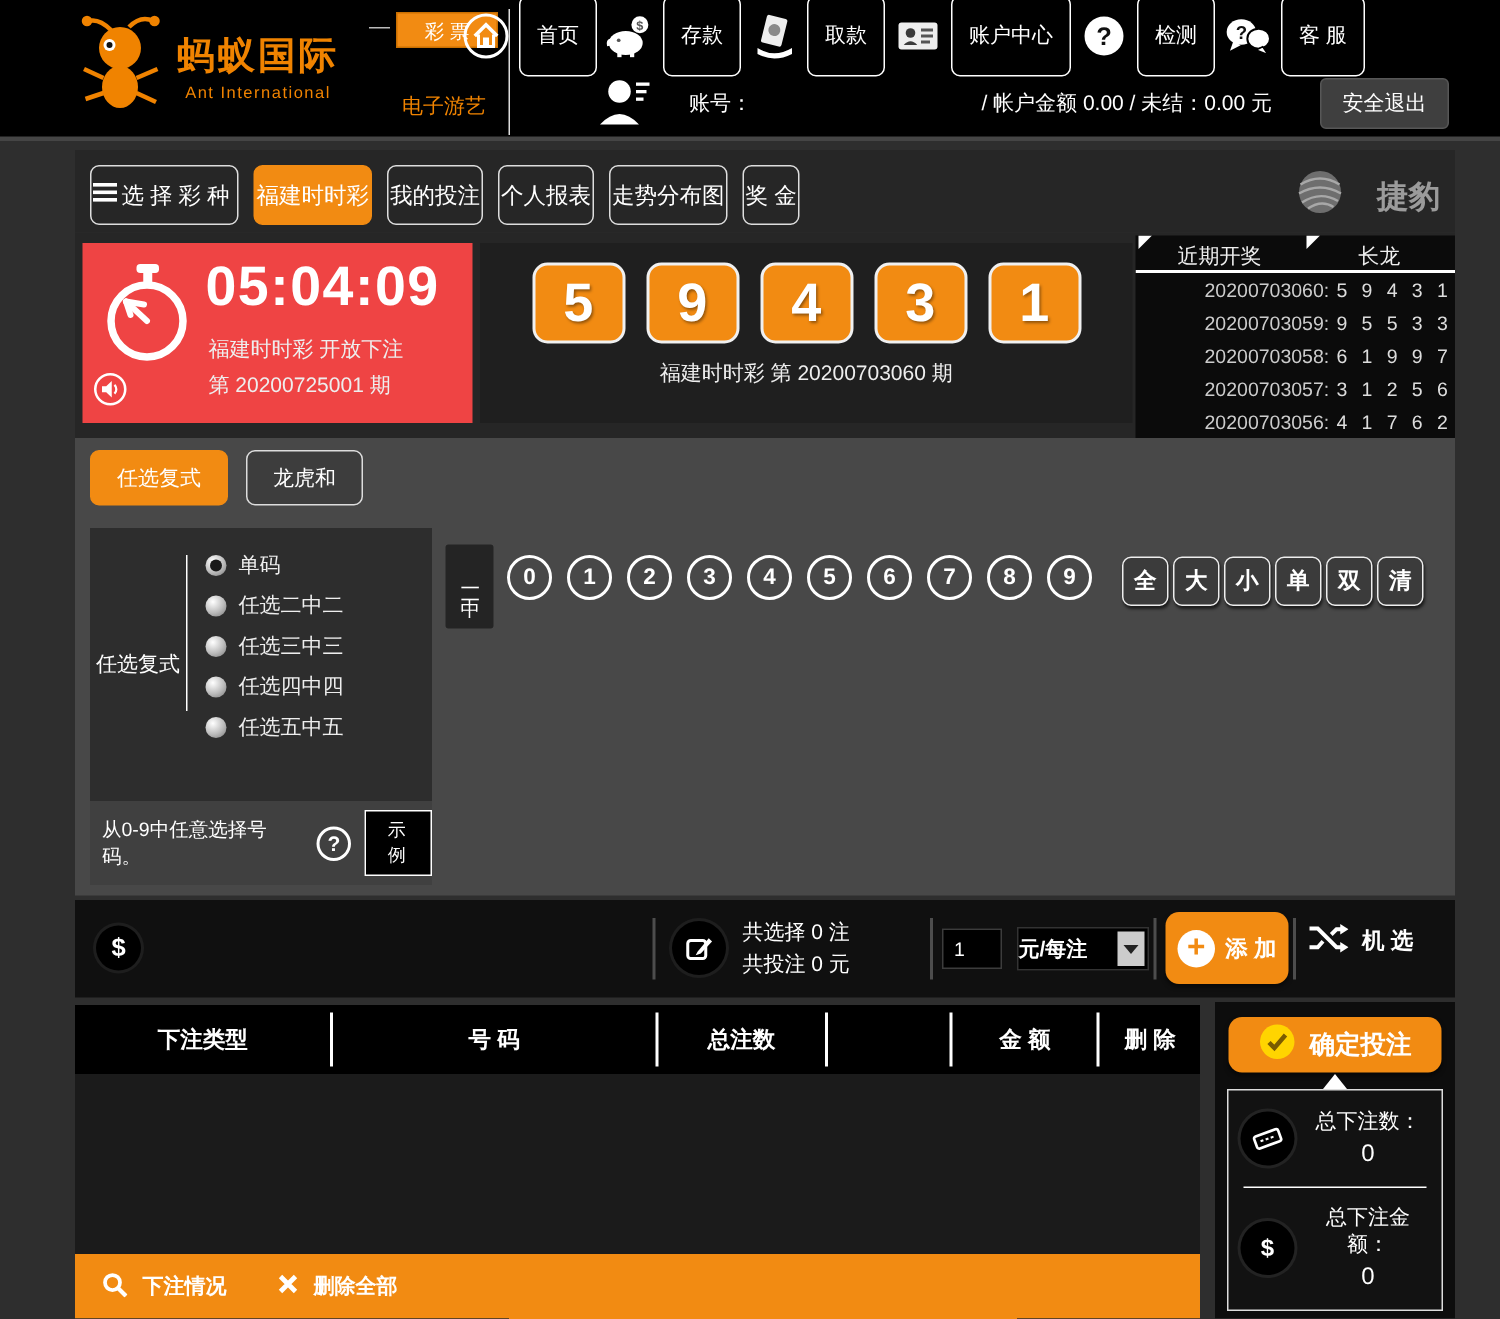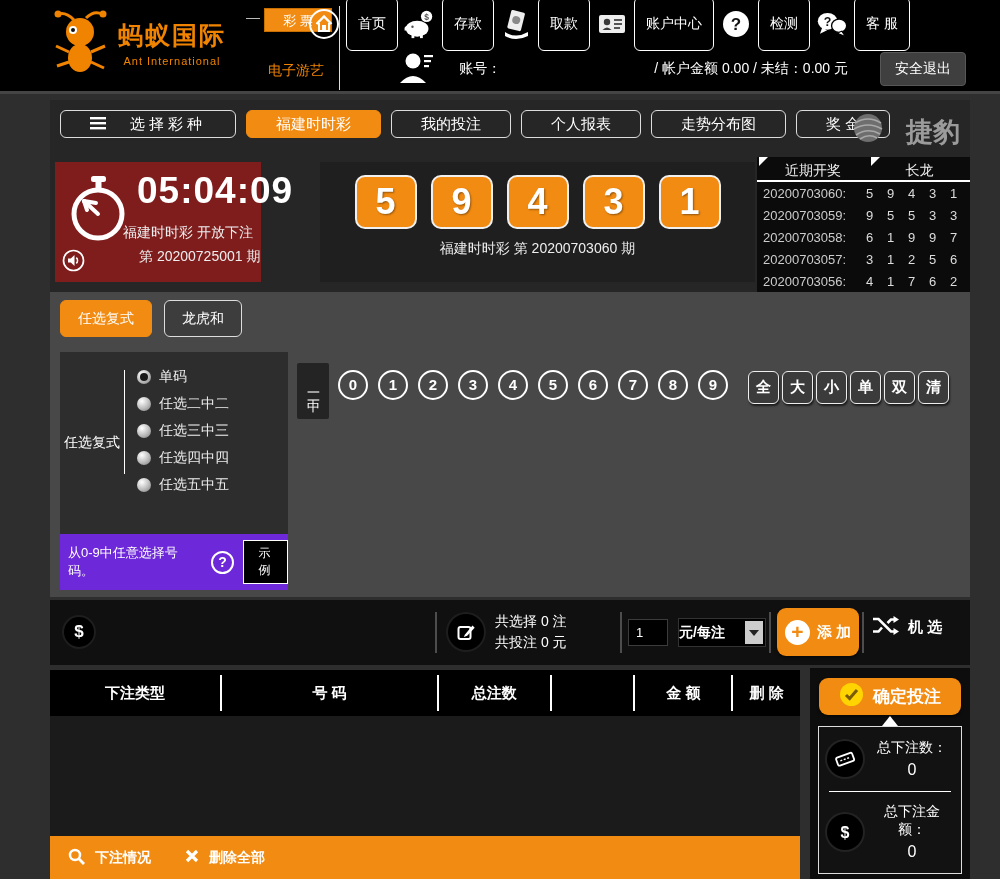--- a/index.html
+++ b/index.html
@@ -28,60 +28,60 @@
   .nav-btn { background:#000; border:1px solid #fff; border-radius:6px; color:#fff; font-size:14px; padding:17px 11px; white-space:nowrap; }
   .acct { position:absolute; right:34px; top:50px; display:flex; align-items:center; gap:24px; color:#fff; font-size:14px; }
   .masked { width:105px; height:18px; }
   .logout-btn { background:#3f3f3f; border:1px solid #575757; border-radius:4px; color:#fff; font-size:14px; padding:7px 14px; margin-left:8px; }
 
   
   .main { position:absolute; left:50px; top:100px; width:920px; height:779px; }
 
   .menu-row { position:absolute; left:0; top:0; width:920px; height:55px; background:#262626; }
   .menu-row-inner { display:flex; gap:10px; padding:10px 0 0 10px; }
-  .mtab { background:#262626; border:1px solid #ddd; border-radius:6px; color:#fff; font-size:15px; padding:0 29px; height:28px; display:flex; align-items:center; gap:24px; white-space:nowrap; }
+  .mtab { background:#262626; border:1px solid #ddd; border-radius:6px; color:#fff; font-size:15px; padding:0 1px; height:40px; display:flex; align-items:center; gap:3px; white-space:nowrap; }
   .mtab.spaced { letter-spacing:4px; }
   .mtab.active { background:#f28b12; border-color:#f28b12; }
-  .partner { position:absolute; right:10px; top:10px; display:flex; align-items:center; gap:20px; color:#9b9b9b; font-size:27px; font-weight:bold; }
+  .partner { position:absolute; right:10px; top:10px; display:flex; align-items:center; gap:20px; color:#9b9b9b; font-size:21px; font-weight:bold; }
 
   .draw-row { position:absolute; left:0; top:55px; width:920px; height:137px; background:#262626; }
-  .cd-panel { position:absolute; left:5px; top:7px; width:206px; height:120px; background:#7f1d1d;text-decoration:underline; }
+  .cd-panel { position:absolute; left:5px; top:7px; width:260px; height:120px; background:#ef4444;text-decoration:underline; }
   .cd-watch { position:absolute; left:10px; top:12px; }
   .cd-time { position:absolute; left:82px; top:8px; color:#fff; font-size:37px; font-weight:bold; letter-spacing:1px; }
-  .cd-status { position:absolute; left:68px; top:62px; color:#eee; font-size:14px; }
+  .cd-status { position:absolute; left:84px; top:62px; color:#eee; font-size:14px; }
   .cd-period { position:absolute; left:84px; top:86px; color:#eee; font-size:14px; }
   .speaker { position:absolute; left:7px; bottom:6px; cursor:pointer; }
   .res-panel { position:absolute; left:270px; top:7px; width:435px; height:120px; background:#1f1f1f; }
   .tiles { display:flex; justify-content:center; gap:14px; margin-top:13px; }
   .tile { width:62px; height:54px; background:#f28b12; border:2px solid #f0f0f0; border-radius:10px; color:#fff; font-size:36px; font-weight:bold; line-height:50px; text-align:center; text-shadow:1px 1px 2px rgba(0,0,0,.4); }
   .res-caption { margin-top:11px; text-align:center; color:#eee; font-size:14px; }
   .recent-panel { position:absolute; left:707px; top:2px; width:213px; height:168px; background:#0b0b0b; overflow:hidden; }
   .recent-head { position:relative; display:flex; border-bottom:2px solid #fff; height:25px; color:#eee; font-size:14px; }
   .rh1 { width:112px; text-align:center; padding-top:5px; }
   .rh2 { flex:1; text-align:center; padding-top:5px; }
   .flag { position:absolute; top:0; width:0; height:0; border-top:9px solid #fff; border-right:9px solid transparent; }
   .recent-row { display:flex; height:22px; align-items:center; font-size:13px; }
-  .rp { width:102px; padding-left:6px; color:#ccc; }
+  .rp { width:102px; padding-left:6px; color:#ccc;margin-left:40px; }
   .rn { width:21px; text-align:center; color:#ddd; }
 
   
   .sel-area { position:absolute; left:0; top:192px; width:920px; height:305px; background:#484848; }
   .play-tabs { position:absolute; left:10px; top:8px; display:flex; gap:12px; }
   .ptab { height:37px; border-radius:6px; font-size:14px; padding:0 17px; color:#fff; }
   .ptab.active { background:#f28b12; border:1px solid #f28b12; }
   .ptab.inactive { background:#3d3d3d; border:1px solid #ddd; }
   .opt-panel { position:absolute; left:10px; top:60px; width:228px; height:238px; background:#2d2d2d; }
   .opt-body { position:absolute; left:0; right:0; top:0; bottom:56px; display:flex; }
   .opt-label { width:64px; display:flex; align-items:center; justify-content:center; color:#fff; font-size:14px; }
   .opt-div { width:1px; background:#fff; margin:18px 0 60px 0; }
   .opt-list { flex:1; padding:16px 0 0 12px; display:flex; flex-direction:column; gap:9px; }
   .opt-item { display:flex; align-items:center; gap:8px; color:#eee; font-size:14px; cursor:pointer; }
   .radio { width:14px; height:14px; border-radius:50%; background:radial-gradient(circle at 35% 30%, #fff 0%, #bbb 55%, #777 100%); position:relative; flex:none; }
   .radio.sel::after { content:""; position:absolute; inset:3px; border-radius:50%; background:#1a1a1a; }
-  .opt-foot { position:absolute; left:0; right:0; bottom:0; height:56px; background:#6d28d9; display:flex; align-items:center; gap:9px; padding-left:8px; color:#fff; font-size:13px; }
+  .opt-foot { position:absolute; left:0; right:0; bottom:0; height:56px; background:#404040; display:flex; align-items:center; gap:9px; padding-left:8px; color:#fff; font-size:13px; }
   .qmark { width:23px; height:23px; border:2px solid #fff; border-radius:50%; color:#fff; text-align:center; line-height:19px; font-weight:bold; font-size:14px; flex:none; cursor:pointer; }
   .example-btn { border:1px solid #fff; background:#000; color:#fff; font-size:12px; padding:4px 5px; letter-spacing:2px; }
   .row-tag { position:absolute; left:247px; top:71px; width:32px; height:56px; background:#242424; color:#fff; writing-mode:vertical-rl; text-align:center; font-size:13px; line-height:32px; letter-spacing:4px; border-radius:2px; }
   .balls { position:absolute; left:288px; top:78px; display:flex; gap:10px; }
   .ball { width:30px; height:30px; border:2px solid #fff; border-radius:50%; background:transparent; color:#fff; font-size:15px; font-weight:bold; text-align:center; line-height:26px; cursor:pointer; }
   .quick { position:absolute; left:698px; top:79px; display:flex; gap:3px; }
   .qbtn { width:31px; height:33px; background:#3b3b3b; border:1px solid #eee; border-radius:6px; color:#fff; font-size:15px; font-weight:bold; box-shadow:1px 2px 2px rgba(0,0,0,.6); }
 
   
   .bet-bar { position:absolute; left:0; top:500px; width:920px; height:65px; background:#101010; }

